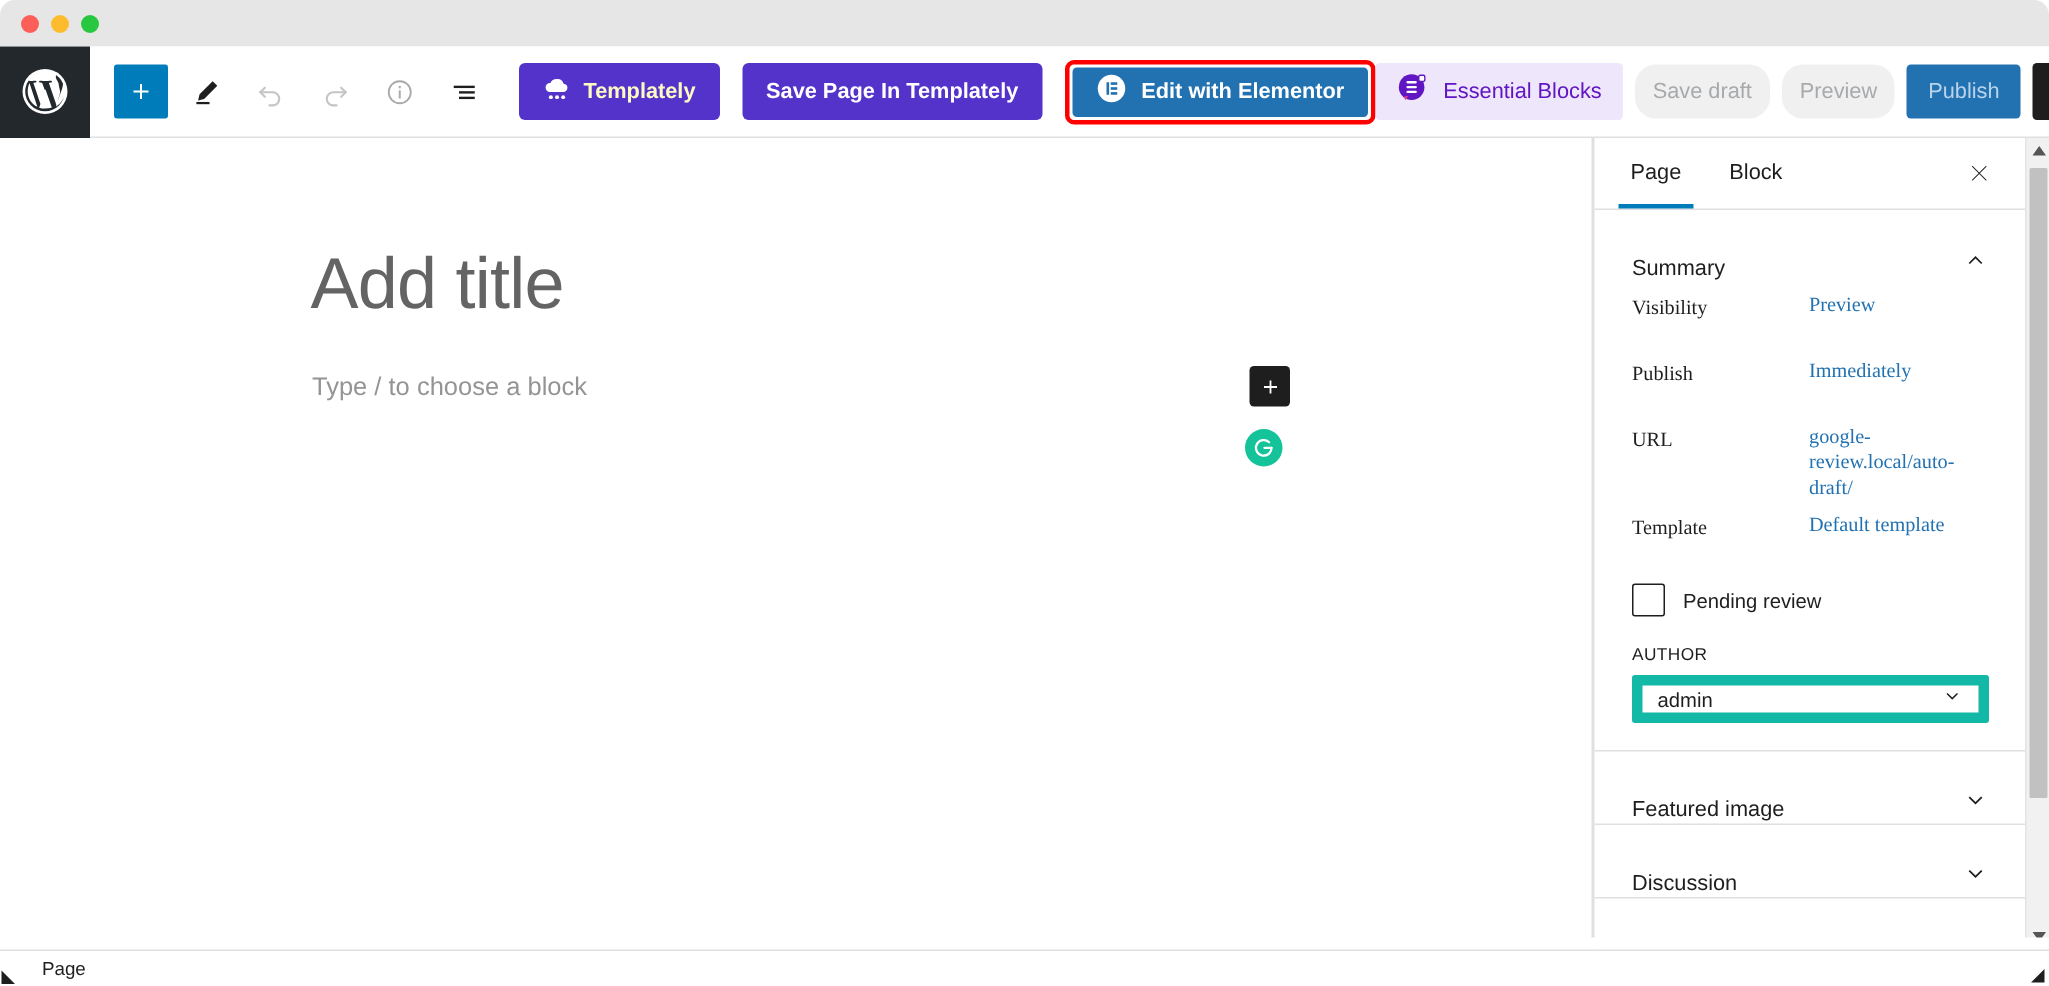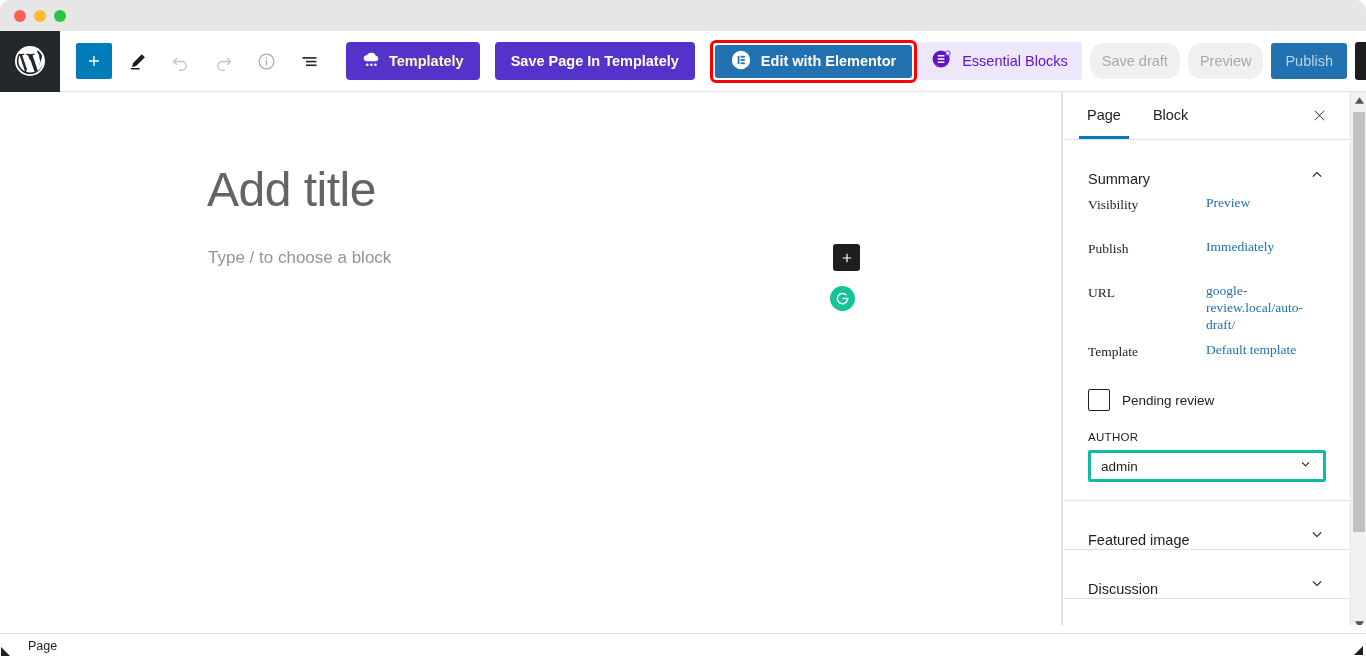--- a/index.html
+++ b/index.html
@@ -322,21 +322,21 @@
   .author-label {
     font-size: 11.5px;
     font-weight: normal;
     color: #1e1e1e;
     letter-spacing: 0.3px;
     padding: 16px 0 7px 0;
   }
   .author-select {
     width: 100%;
     height: 32px;
-    border: 3px solid #14b8a6;
+    border: 7px solid #14b8a6;
     border-radius: 2px;
     background: #fff;
     display: flex;
     align-items: center;
     padding: 0 10px;
     font-size: 13.5px;
     color: #1e1e1e;
     cursor: pointer;
     position: relative;
   }

